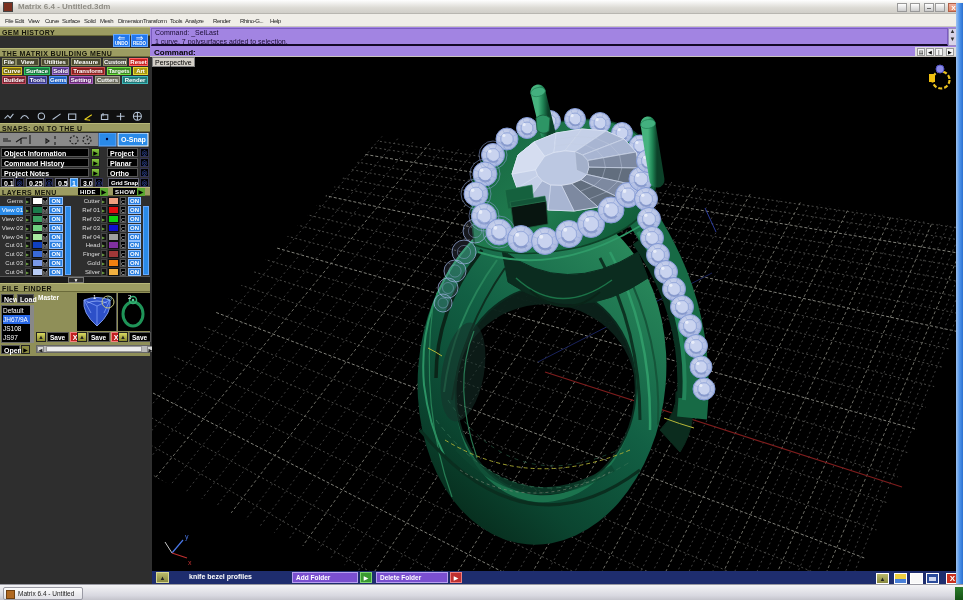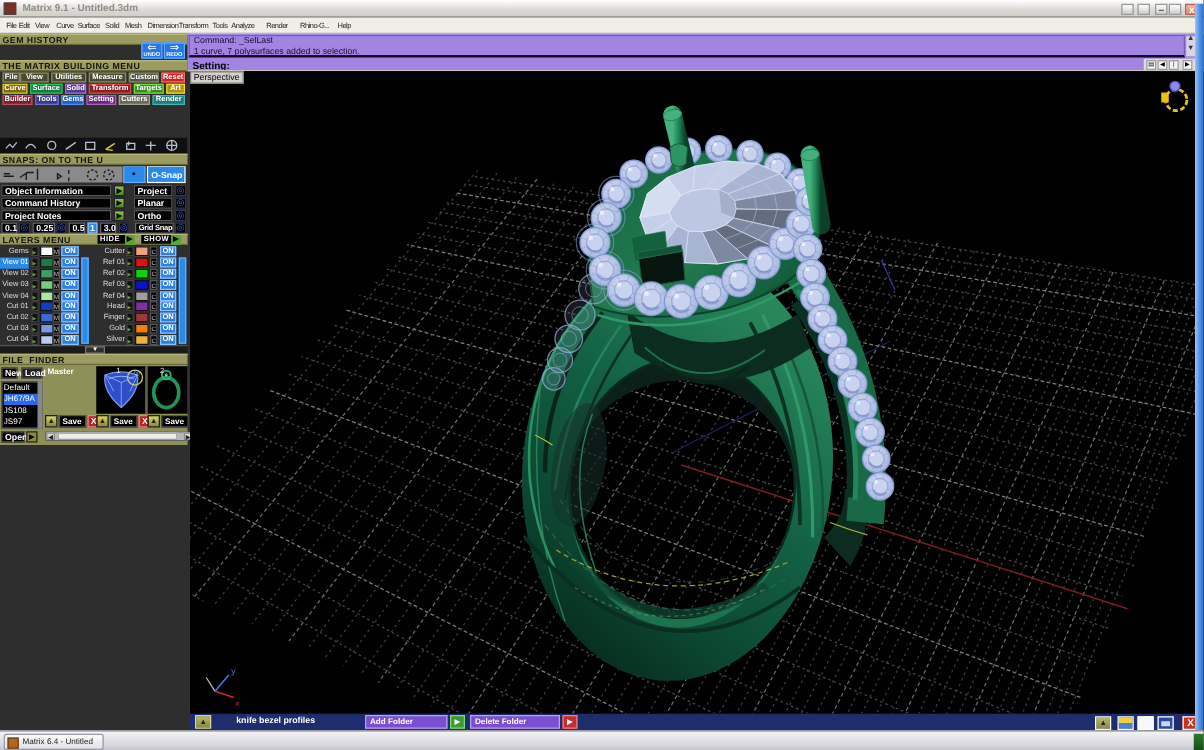--- a/index.html
+++ b/index.html
@@ -24,21 +24,21 @@
 .vp { left:152px; top:57px; width:804px; height:514px; background:#000; }
 .bbar { left:152px; top:571px; width:804px; height:13px; background:#1e2d6e; }
 .taskbar { left:0; top:584px; width:963px; height:16px;
   background:linear-gradient(#f4f4f6,#d8d8e0 70%,#c4c4cc); border-top:1px solid #9a9aa2; }
 .rb { left:956px; top:3px; width:7px; height:581px;
   background:linear-gradient(90deg,#9ec3f2,#4a90e8 55%,#2a70d0); }
 </style></head><body>
 
 <div class="abs titlebar">
  <div class="abs" style="left:3px;top:2px;width:10px;height:10px;background:#7a3020;border:1px solid #444;"></div>
- <span style="position:absolute;left:18px;top:2px;">Matrix 9.1 - Untitled.3dm</span>
+ <span style="position:absolute;left:18px;top:2px;">Matrix 6.4 - Untitled.3dm</span>
  <div class="abs" style="left:897px;top:3px;width:10px;height:9px;background:linear-gradient(#fff,#ccc);border:1px solid #999;"></div>
  <div class="abs" style="left:910px;top:3px;width:10px;height:9px;background:linear-gradient(#fff,#ccc);border:1px solid #999;"></div>
  <div class="abs" style="left:924px;top:3px;width:10px;height:9px;background:linear-gradient(#fff,#ccc);border:1px solid #999;font-size:8px;line-height:7px;text-align:center;color:#444;">–</div>
  <div class="abs" style="left:935px;top:3px;width:10px;height:9px;background:linear-gradient(#fff,#ccc);border:1px solid #999;"></div>
  <div class="abs" style="left:948px;top:3px;width:11px;height:9px;background:linear-gradient(#f0b0a0,#e08868);border:1px solid #b06048;color:#fff;font-size:8px;line-height:8px;text-align:center;font-weight:bold;">x</div>
 </div>
 
 <div class="abs menubar">
  <span style="left:5px;">File</span>
     <span style="left:15px;">Edit</span>
@@ -313,21 +313,21 @@
 </div>
 
 <div class="abs cmd">
  <div class="abs" style="left:1px;top:1px;width:797px;height:18px;background:#a284e2;border:1px solid #7a5cc0;border-bottom:2px solid #140a28;color:#1a0c32;font-size:7px;line-height:8.5px;padding-left:3px;">
   Command: _SelLast<br>1 curve, 7 polysurfaces added to selection.
  </div>
  <div class="abs" style="left:798px;top:1px;width:9px;height:18px;background:#d8d4e8;border:1px solid #9a8ac0;">
   <div style="font-size:6px;line-height:5px;text-align:center;color:#333;">▲</div>
   <div style="font-size:6px;line-height:11px;text-align:center;color:#333;">▼</div>
  </div>
- <div class="abs" style="left:0px;top:21px;width:765px;height:9px;color:#000;font-size:8px;font-weight:bold;line-height:9px;padding-left:4px;">Setting:</div>
+ <div class="abs" style="left:0px;top:21px;width:765px;height:9px;color:#000;font-size:8px;font-weight:bold;line-height:9px;padding-left:4px;">Command:</div>
  <div class="abs" style="left:765px;top:20px;width:42px;height:10px;background:#dcdcdc;">
   <div class="abs" style="left:2px;top:1px;width:8px;height:8px;background:#f4f4f4;border:1px solid #999;font-size:5px;text-align:center;line-height:7px;">▤</div>
   <div class="abs" style="left:11px;top:1px;width:8px;height:8px;background:#f4f4f4;border:1px solid #999;font-size:5px;text-align:center;line-height:7px;">◀</div>
   <div class="abs" style="left:20px;top:1px;width:8px;height:8px;background:#f4f4f4;border:1px solid #999;font-size:5px;text-align:center;line-height:7px;">|</div>
   <div class="abs" style="left:31px;top:1px;width:8px;height:8px;background:#f4f4f4;border:1px solid #999;font-size:5px;text-align:center;line-height:7px;">▶</div>
  </div>
 </div>
 
 <div class="abs" style="left:150px;top:56px;width:806px;height:1px;background:#c9c5bd;"></div>
 <div class="abs vp"><svg width="804" height="514" viewBox="0 0 804 514">

